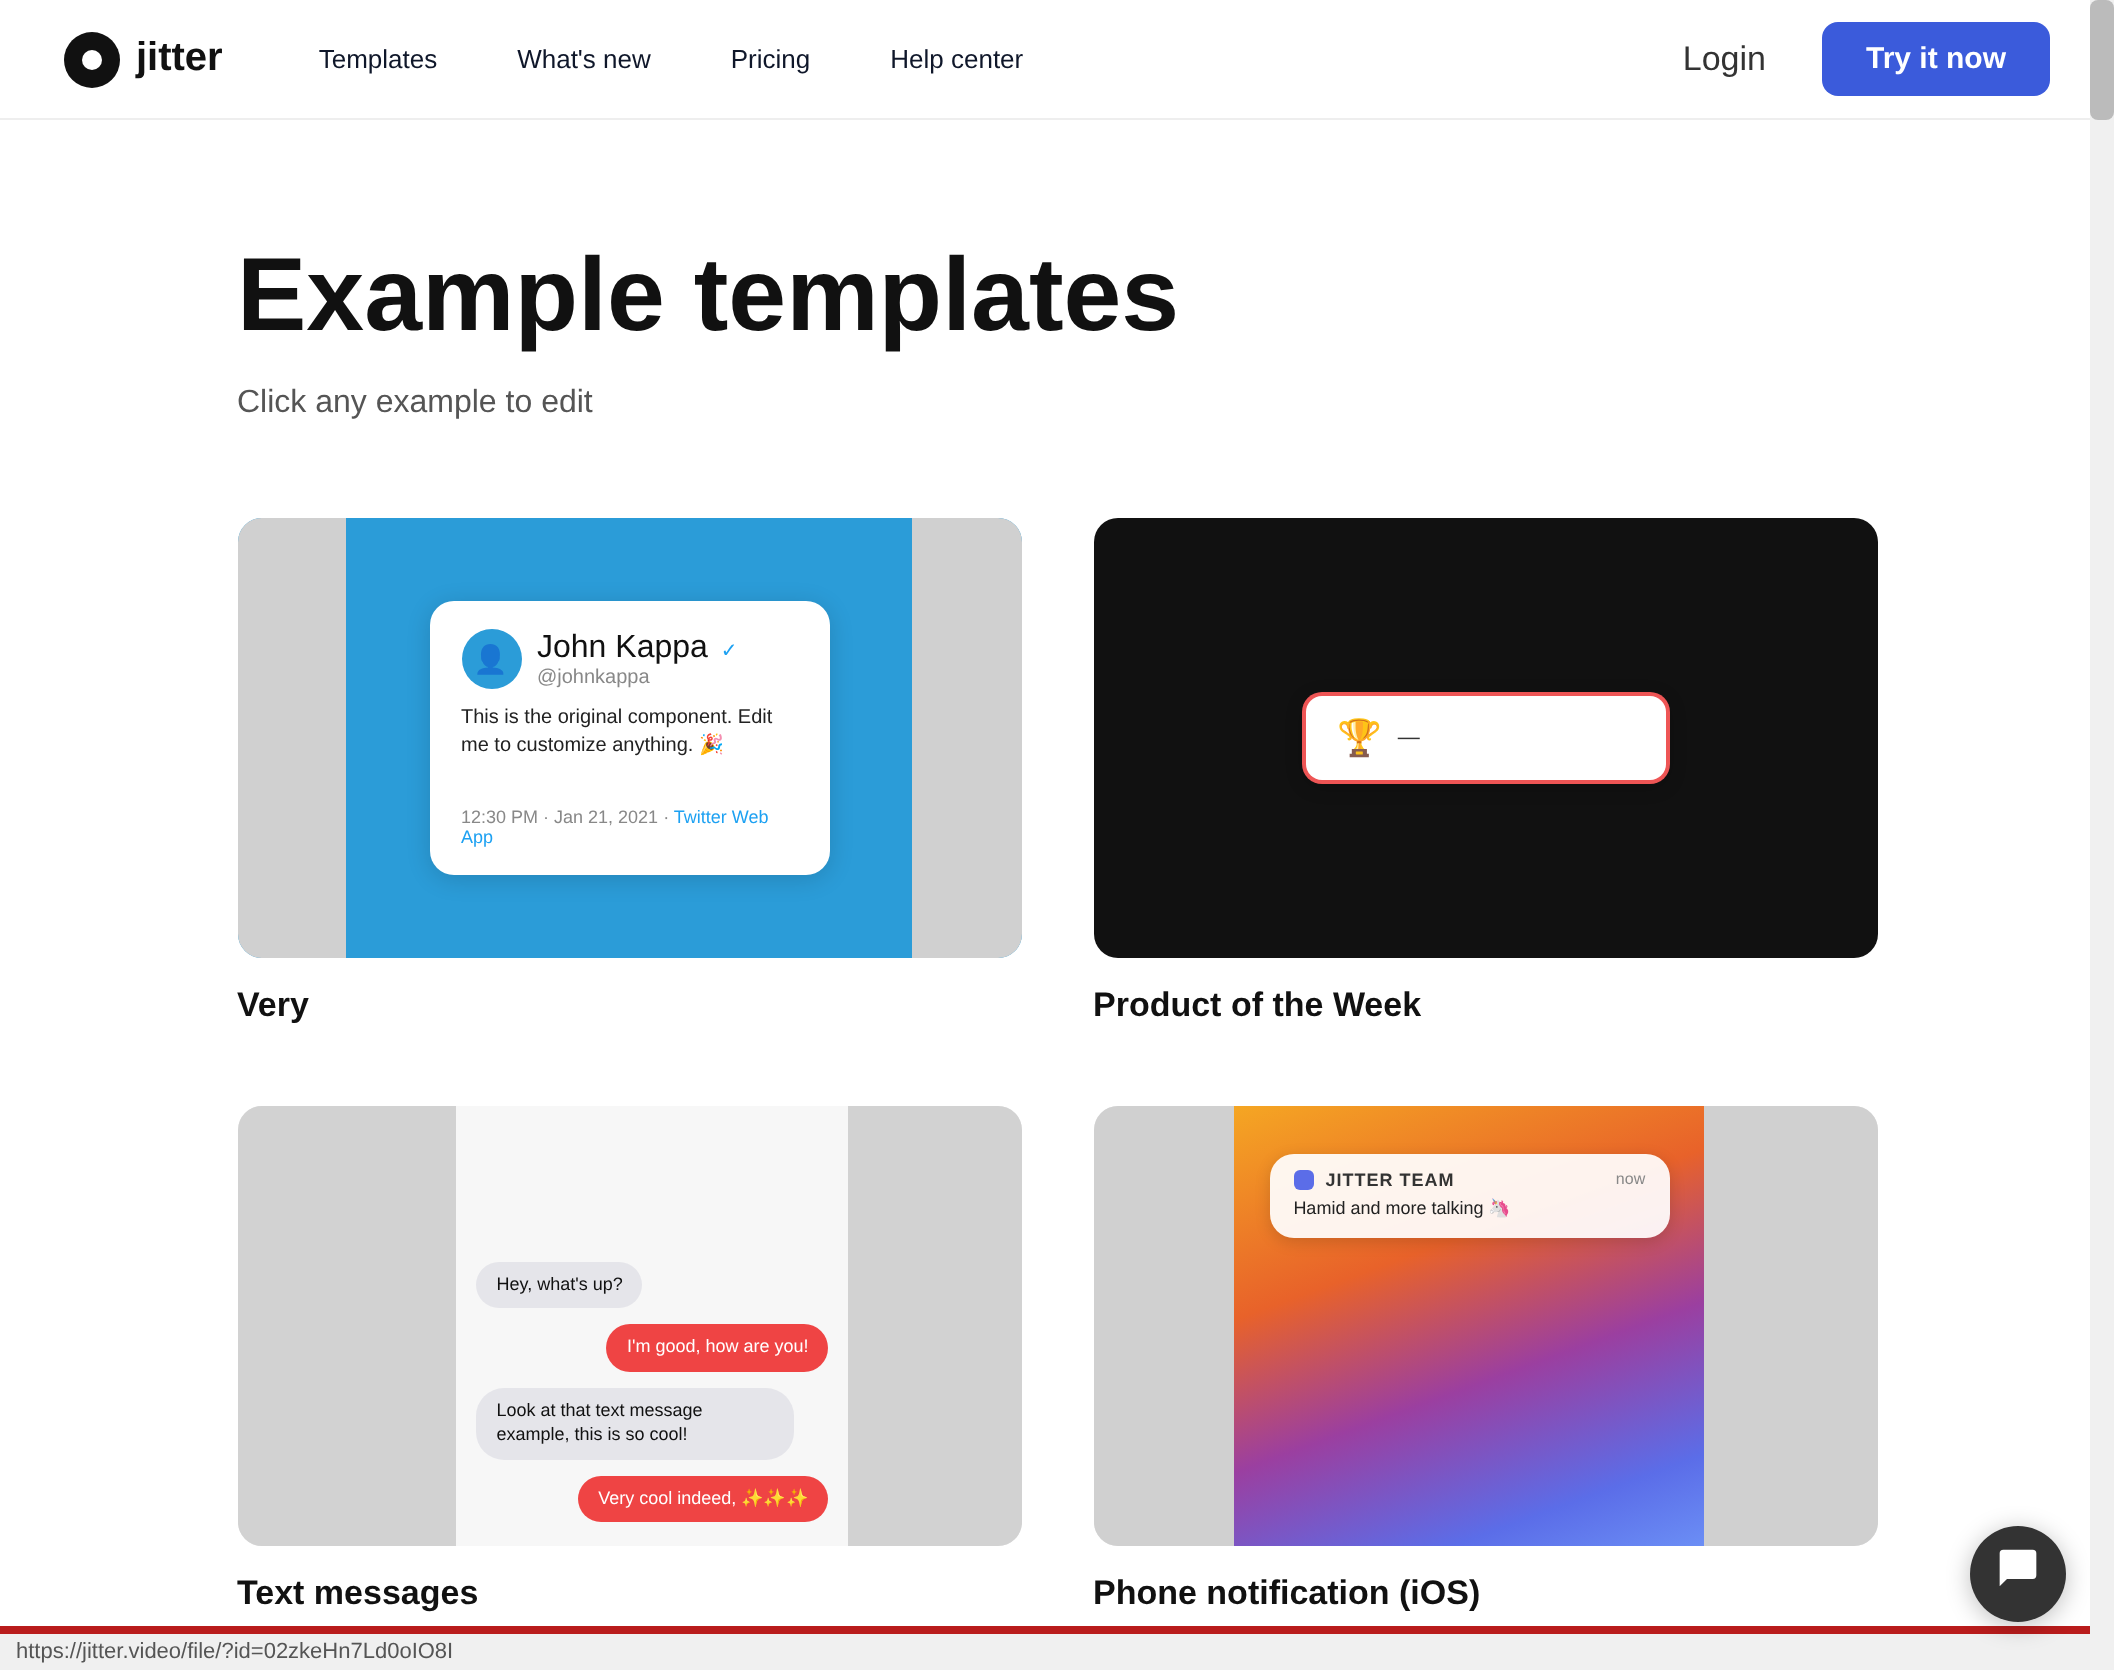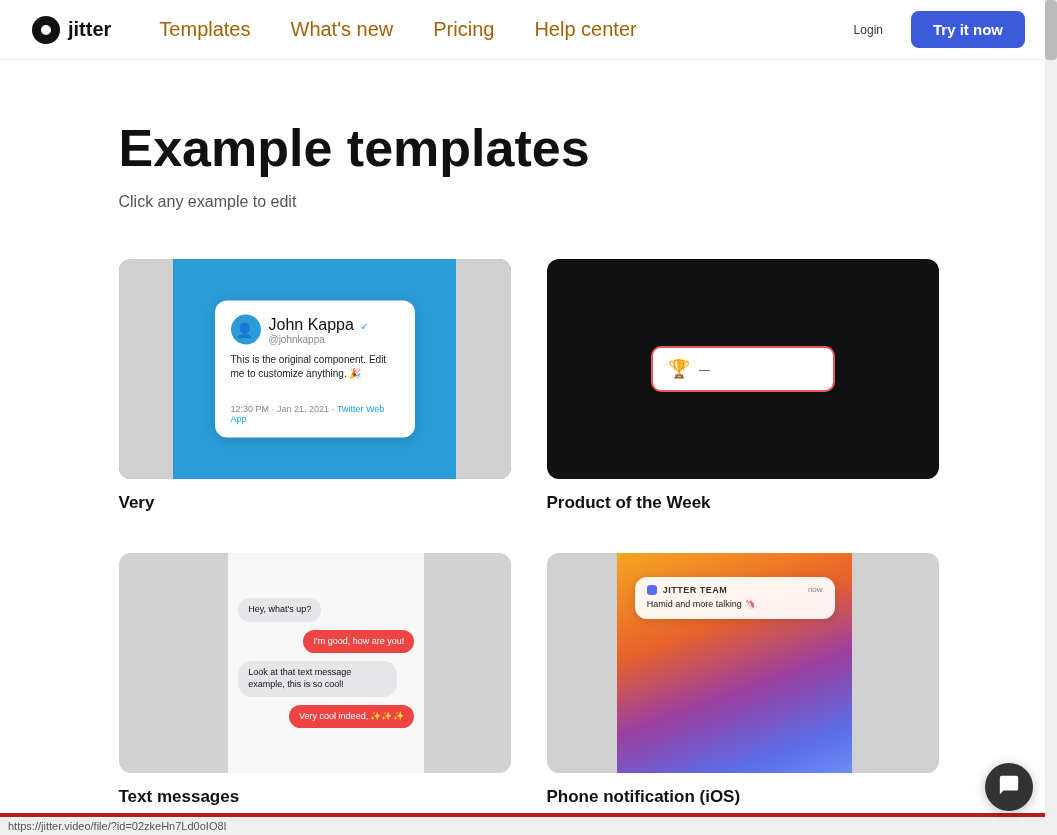--- a/index.html
+++ b/index.html
@@ -39,33 +39,33 @@
       border-radius: 50%;
       background: #fff;
     }
     .nav-links {
       display: flex;
       gap: 8px;
       flex: 1;
     }
     .nav-link {
       padding: 8px 16px;
-      font-size: 20px;
-      color: #a16207;
+      font-size: 13px;
+      color: #0f172a;
       text-decoration: none;
       border-radius: 6px;
       cursor: pointer;
     }
     .nav-right {
       display: flex;
       align-items: center;
       gap: 16px;
     }
     .nav-login {
-      font-size: 12px;
+      font-size: 17px;
       color: #333;
       cursor: pointer;
       padding: 8px 12px;
     }
     .nav-cta {
       background: #3b5bdb;
       color: #fff;
       border: none;
       border-radius: 8px;
       padding: 10px 22px;
@@ -250,21 +250,21 @@
       width: 22%;
       height: 100%;
       background: #d2d2d2;
     }
     .messages-center {
       flex: 1;
       height: 100%;
       background: #f7f7f7;
       display: flex;
       flex-direction: column;
-      justify-content: center;
+      justify-content: flex-end;
       padding: 12px 10px;
       gap: 8px;
     }
     .msg-bubble {
       border-radius: 14px;
       padding: 6px 10px;
       font-size: 9px;
       line-height: 1.3;
       max-width: 90%;
     }

